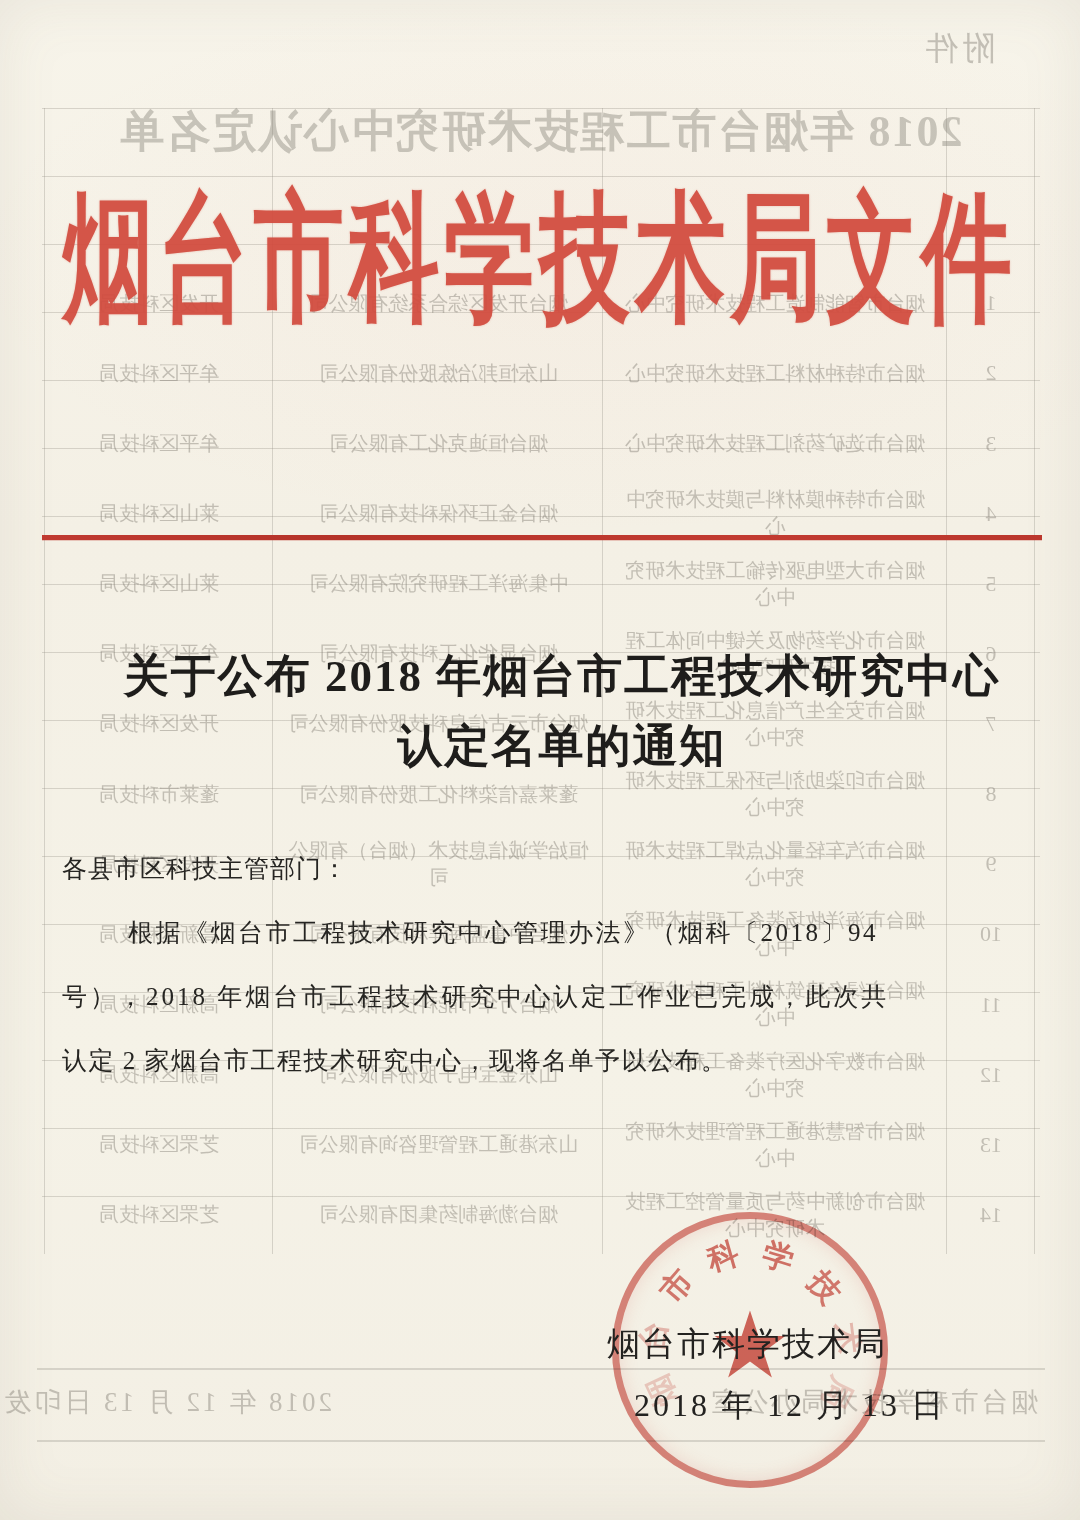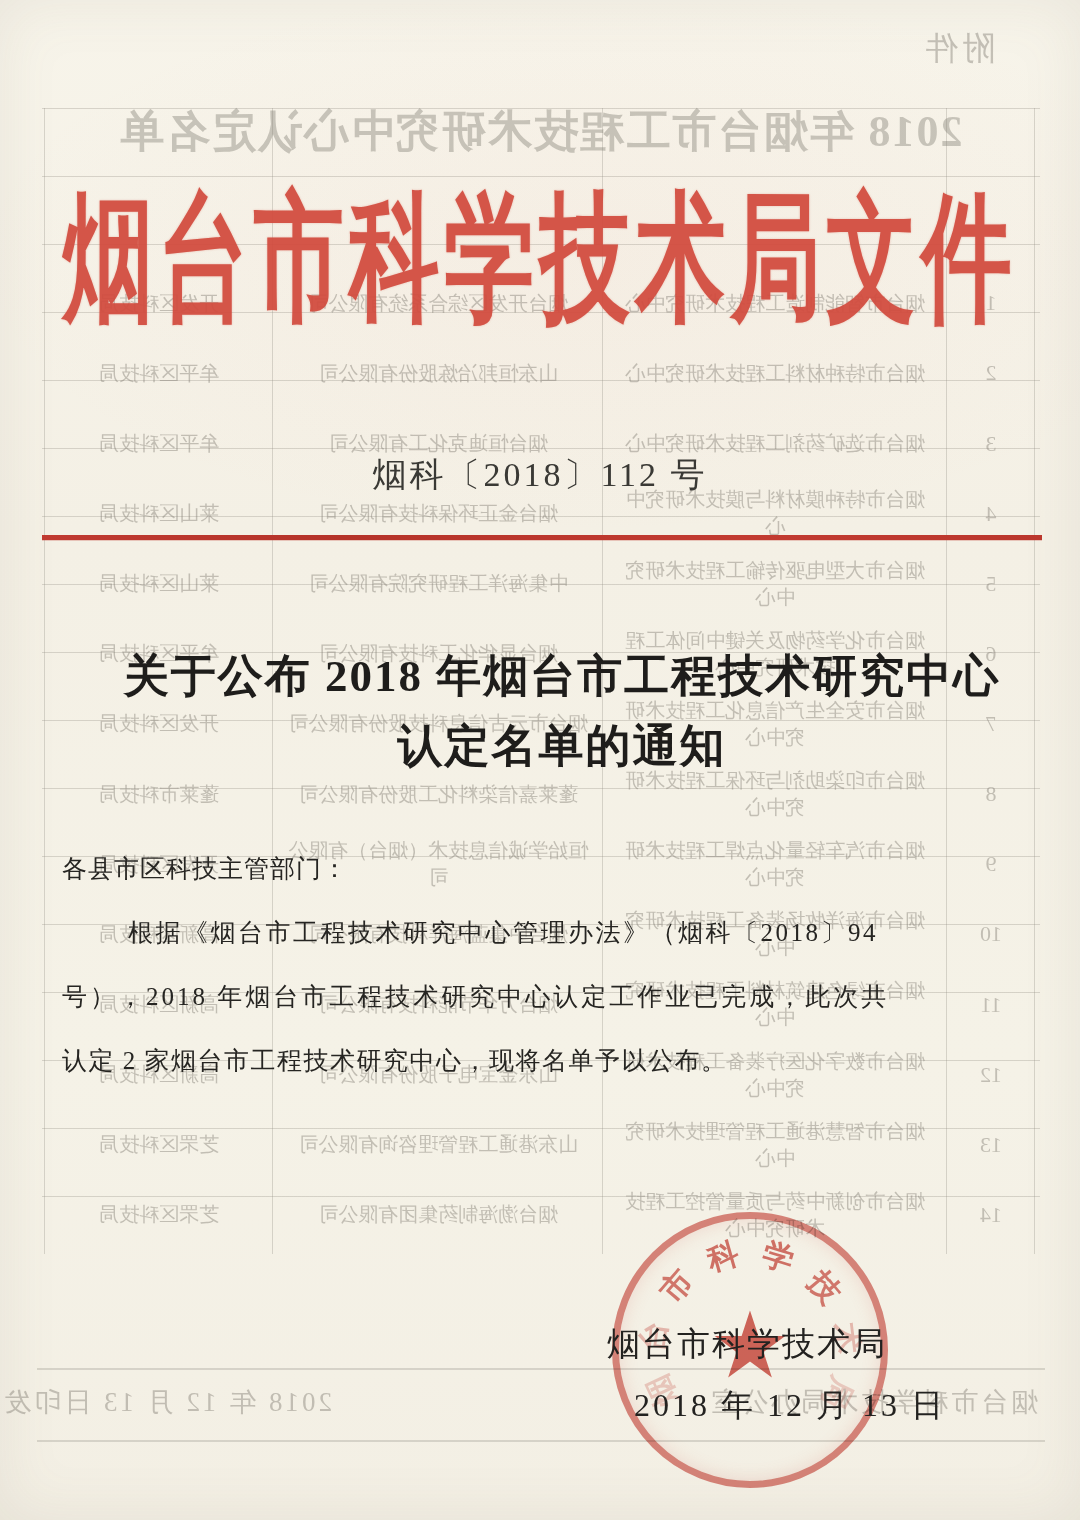--- a/index.html
+++ b/index.html
@@ -222,21 +222,20 @@
     <span class="seal-char">科</span>
     <span class="seal-char">学</span>
     <span class="seal-char">技</span>
     <span class="seal-char">术</span>
     <span class="seal-char">局</span>
   </div>
 
   <div class="front">
     <div class="abs agency-title">烟台市科学技术局文件</div>
 
-    <div class="abs doc-number">烟科〔2018〕112 号</div>
 
     <div class="abs red-rule"></div>
 
     <div class="abs notice-title t1">关于公布 2018 年烟台市工程技术研究中心</div>
     <div class="abs notice-title t2">认定名单的通知</div>
 
     <div class="abs body-text salutation">各县市区科技主管部门：</div>
     <div class="abs body-text p-line1">根据《烟台市工程技术研究中心管理办法》（烟科〔2018〕94</div>
     <div class="abs body-text p-line2">号），2018 年烟台市工程技术研究中心认定工作业已完成，此次共</div>
     <div class="abs body-text p-line3">认定 2 家烟台市工程技术研究中心，现将名单予以公布。</div>

